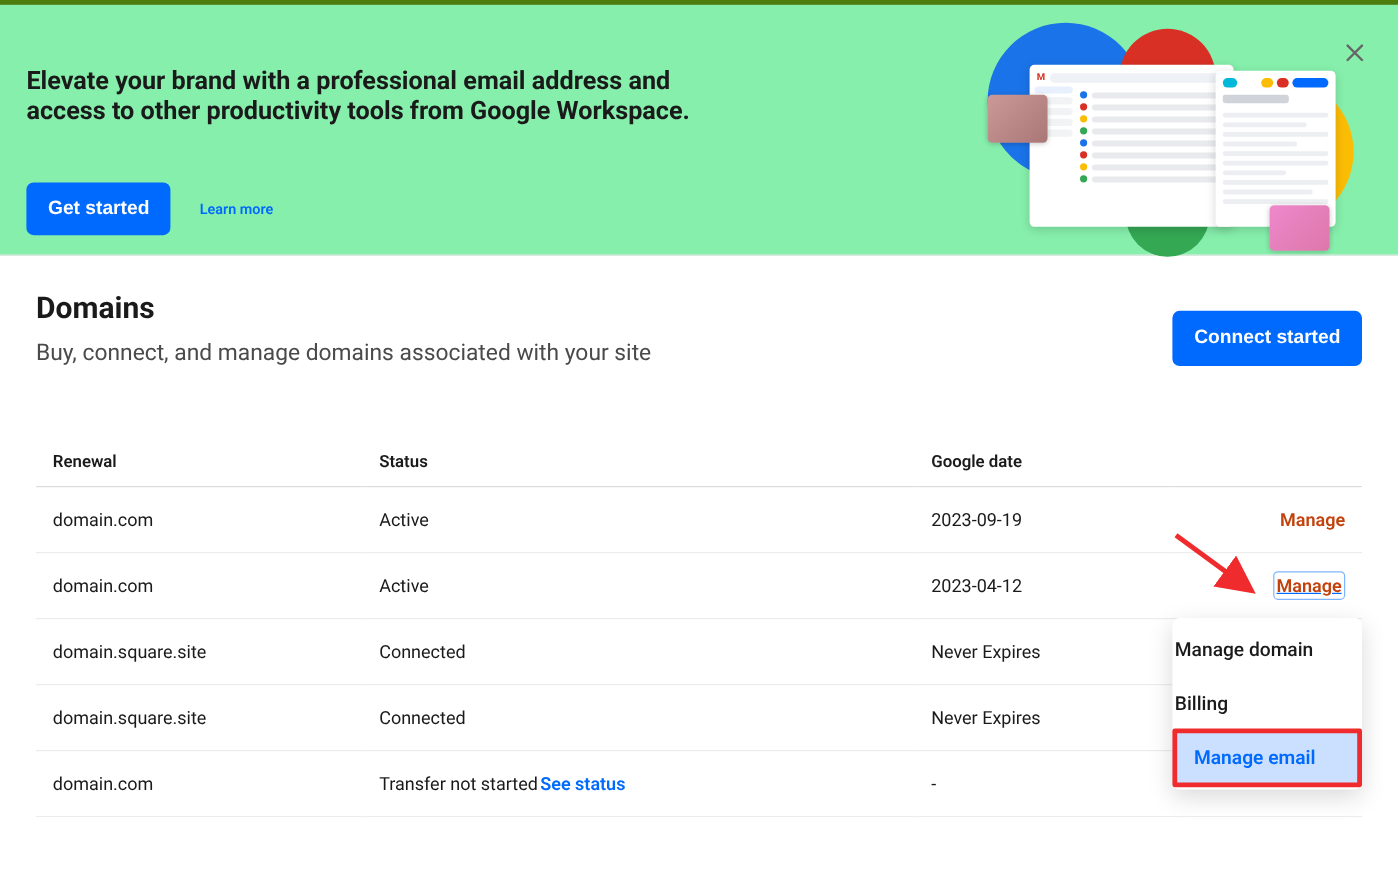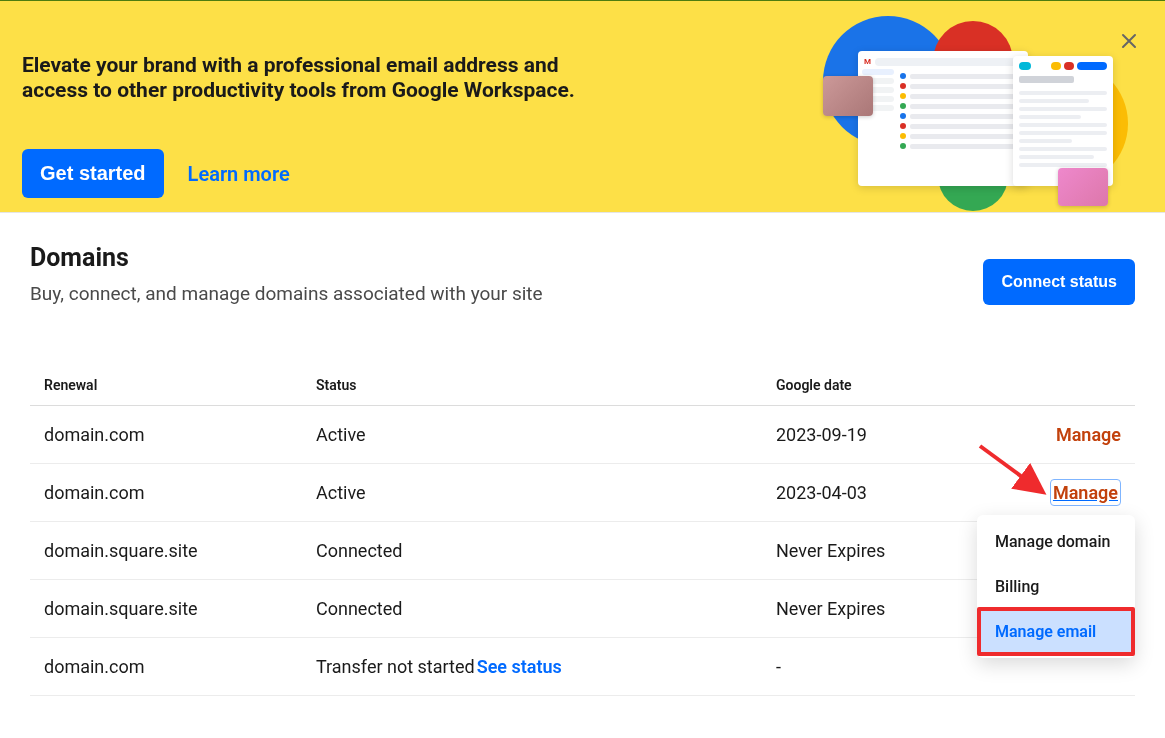--- a/index.html
+++ b/index.html
@@ -12,23 +12,23 @@
       background: #fff;
       color: #1a1a1a;
       width: 1165px;
     }
     
     .banner {
       display: flex;
       align-items: flex-start;
       justify-content: space-between;
       padding: 20px 22px 30px 22px;
-      border-top: 1px solid #4d7c0f;
+      border-top: 4px solid #4d7c0f;
       border-bottom: 1px solid #e5e5e5;
-      background: #fde047;
+      background: #86efac;
       position: relative;
       height: 213px;
     }
     .banner-left {
       flex: 1;
       padding-top: 32px;
       max-width: 560px;
     }
     .banner-heading {
       font-size: 21px;
@@ -39,30 +39,30 @@
     .banner-actions {
       display: flex;
       align-items: center;
       gap: 24px;
       margin-top: 46px;
     }
     .btn-primary {
       background: #006aff;
       color: #fff;
       border: none;
-      font-size: 20px;
+      font-size: 16px;
       font-weight: 600;
       padding: 13px 18px;
       border-radius: 6px;
       cursor: pointer;
     }
     .link {
       color: #006aff;
       font-weight: 600;
-      font-size: 20px;
+      font-size: 12px;
       cursor: pointer;
     }
     .banner-art {
       position: relative;
       width: 310px;
       height: 190px;
       margin-top: 0px;
       margin-right: 20px;
       flex-shrink: 0;
     }
@@ -195,21 +195,21 @@
     }
     .table th {
       text-align:left;
       font-size:14px;
       font-weight:600;
       color:#1a1a1a;
       padding: 12px 14px;
       border-bottom: 1px solid #dcdcdc;
     }
     .table td {
-      font-size:18px;
+      font-size:15px;
       color:#1a1a1a;
       padding: 18px 14px;
       border-bottom: 1px solid #ececec;
       vertical-align: middle;
     }
     .col-domain { width: 272px; }
     .col-status { width: 460px; }
     .domain-muted { color:#757575;}
     .manage-link {
       color:#c2410c;
@@ -240,21 +240,21 @@
       right: 30px;
       top: 515px;
       width: 158px;
       background:#fff;
       border-radius:6px;
       box-shadow: 0 6px 20px rgba(0,0,0,0.15);
       padding: 4px 0;
       z-index: 50;
     }
     .dd-item {
-      padding: 13px 18px;
+      padding: 13px 2px;
       font-size: 16px;
       font-weight: 500;
       cursor:pointer;
     }
     .dd-item.highlight {
       background:#cbe0ff;
       color:#006aff;
       font-weight:600;
       border: 4px solid #ef2b2d;
       border-radius:2px;
@@ -364,21 +364,21 @@
         <path d="M2 2 L14 14 M14 2 L2 14" stroke="currentColor" stroke-width="2" fill="none" stroke-linecap="round"></path>
       </svg>
   </div>
 </div>
 
 <div class="section">
   <div>
     <h1 class="section-title">Domains</h1>
     <p class="section-sub">Buy, connect, and manage domains associated with your site</p>
   </div>
-  <button class="btn-connect">Connect status</button>
+  <button class="btn-connect">Connect started</button>
 </div>
 
 <table class="table">
   <thead>
     <tr>
       <th class="col-domain">Renewal</th>
       <th class="col-status">Status</th>
       <th>Google date</th>
       <th></th>
     </tr>
@@ -389,21 +389,21 @@
         <td>domain.com</td>
         <td>Active</td>
         <td>2023-09-19</td>
         <td class="right">
           <span class="manage-link">Manage</span>
         </td>
       </tr>
       <tr>
         <td class="domain-muted">domain.com</td>
         <td>Active</td>
-        <td>2023-04-03</td>
+        <td>2023-04-12</td>
         <td class="right"><span class="manage-link outlined">Manage</span></td>
       </tr>
       <tr>
         <td class="domain-muted">domain.square.site</td>
         <td>Connected</td>
         <td>Never Expires</td>
         <td class="right"></td>
       </tr>
       <tr>
         <td class="domain-muted">domain.square.site</td>

